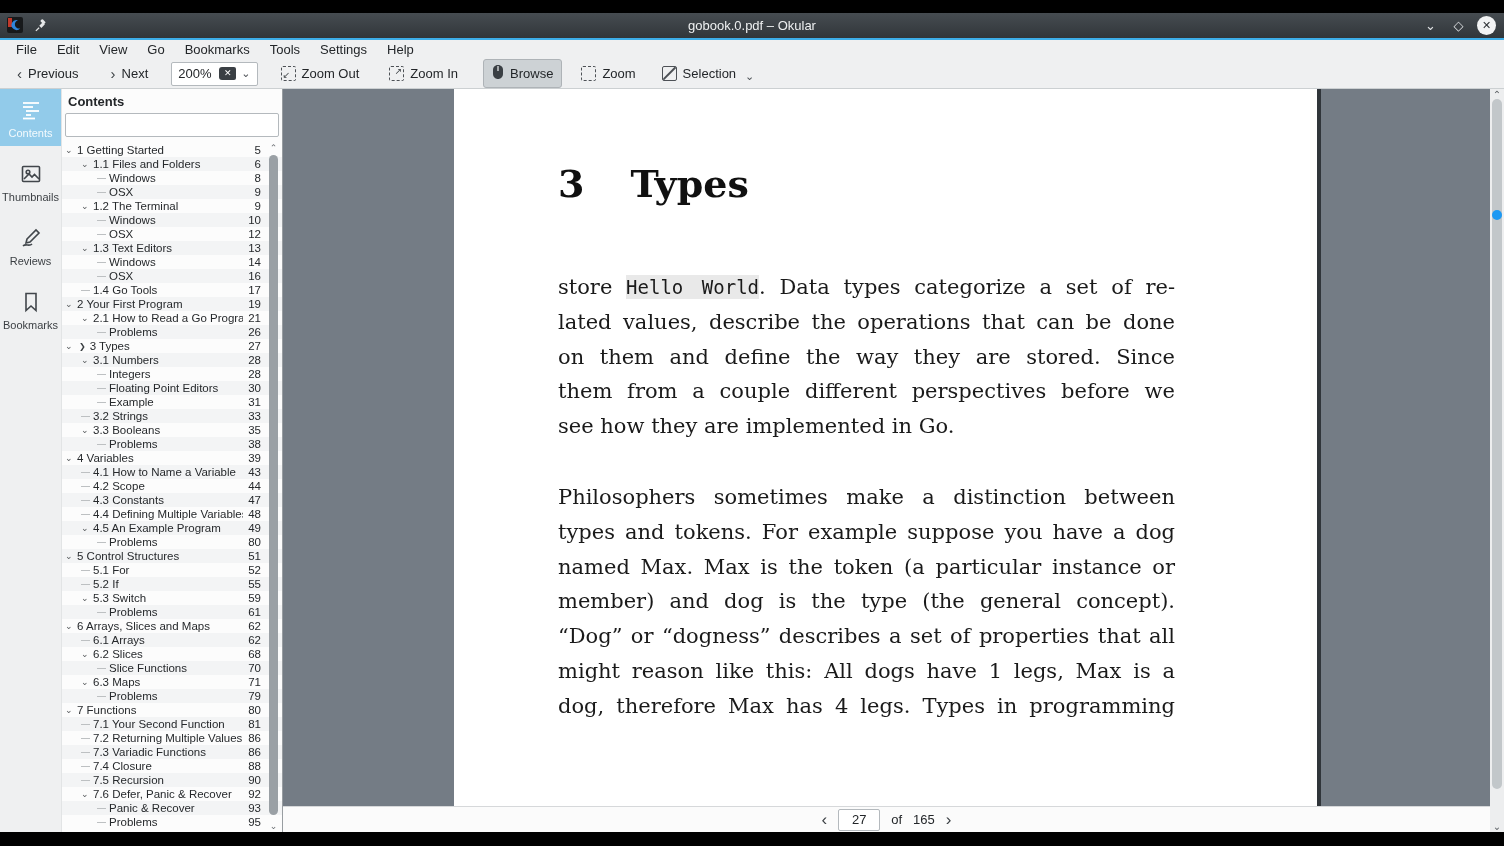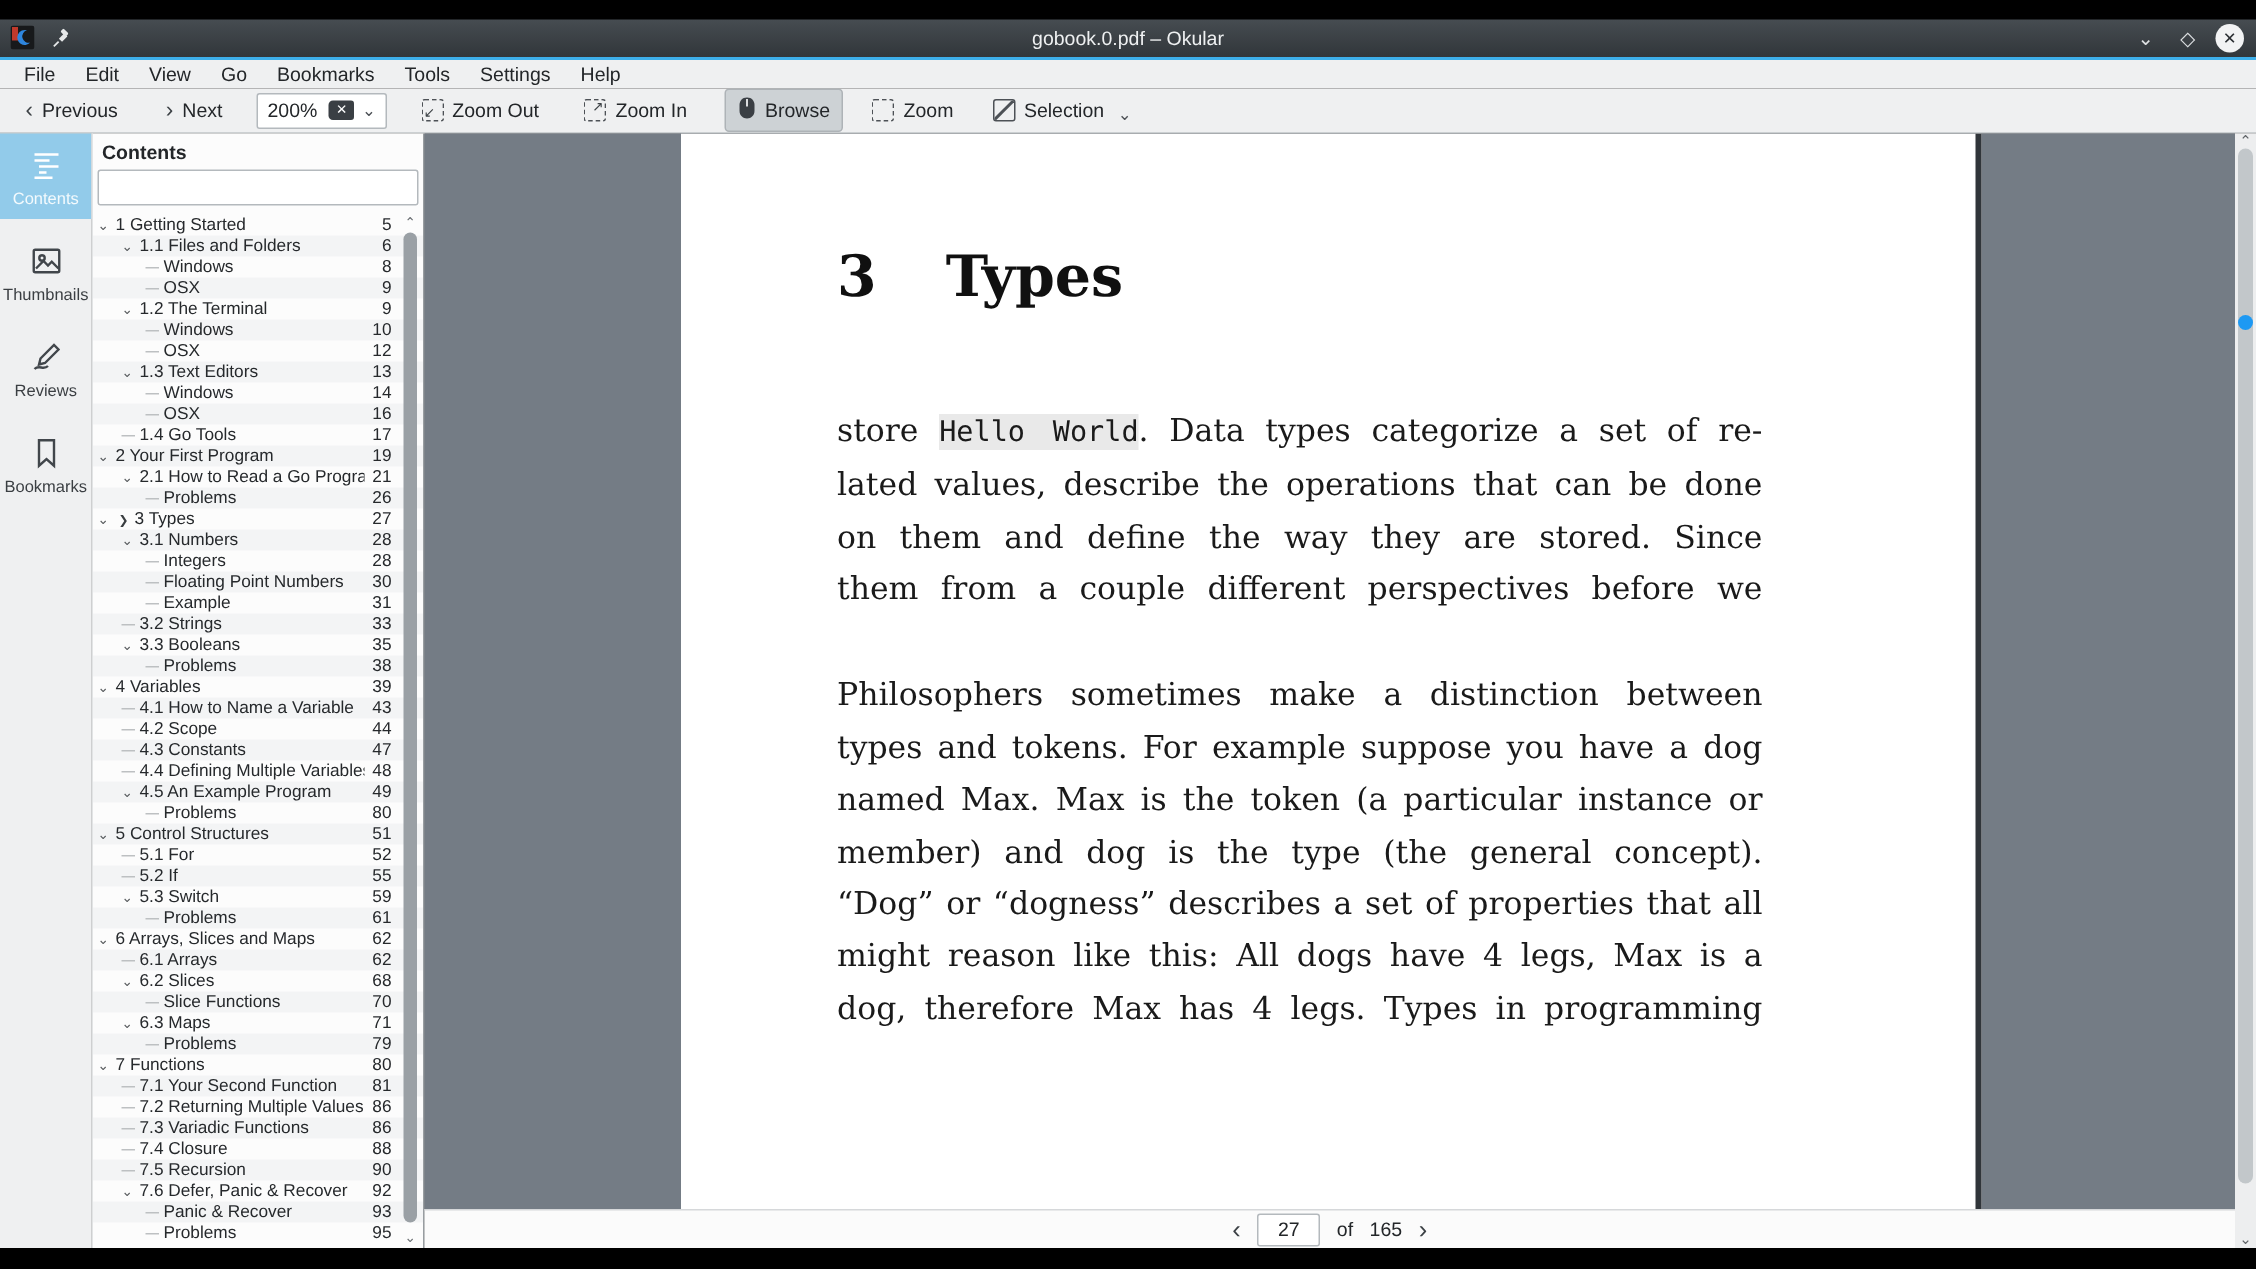--- a/index.html
+++ b/index.html
@@ -335,21 +335,21 @@
       </div>
       <div class="toc-row">
         <span class="toc-indent" style="width: 35px;"></span>
         <span class="toc-dash"></span>
         <span class="toc-label">Integers</span>
         <span class="toc-page">28</span>
       </div>
       <div class="toc-row odd">
         <span class="toc-indent" style="width: 35px;"></span>
         <span class="toc-dash"></span>
-        <span class="toc-label">Floating Point Numbers</span>
+        <span class="toc-label">Floating Point Editors</span>
         <span class="toc-page">30</span>
       </div>
       <div class="toc-row">
         <span class="toc-indent" style="width: 35px;"></span>
         <span class="toc-dash"></span>
         <span class="toc-label">Example</span>
         <span class="toc-page">31</span>
       </div>
       <div class="toc-row odd">
         <span class="toc-indent" style="width: 19px;"></span>
@@ -544,28 +544,29 @@
     <div id="doc-heading">
       <span>3</span>
       <span>Types</span>
     </div>
     <div id="doc-paragraphs">
         <div class="para">
           <div class="doc-line"><span>store </span><span class="code">Hello World</span><span>. Data types categorize a set of re-</span></div>
           <div class="doc-line"><span>lated values, describe the operations that can be done</span></div>
           <div class="doc-line"><span>on them and define the way they are stored. Since</span></div>
           <div class="doc-line"><span>them from a couple different perspectives before we</span></div>
+          <div class="doc-line last"><span>see how they are implemented in Go.</span></div>
         </div>
         <div class="para">
           <div class="doc-line"><span>Philosophers sometimes make a distinction between</span></div>
           <div class="doc-line"><span>types and tokens. For example suppose you have a dog</span></div>
           <div class="doc-line"><span>named Max. Max is the token (a particular instance or</span></div>
           <div class="doc-line"><span>member) and dog is the type (the general concept).</span></div>
           <div class="doc-line"><span>“Dog” or “dogness” describes a set of properties that all</span></div>
-          <div class="doc-line"><span>might reason like this: All dogs have 4 legs, Max is a</span></div>
+          <div class="doc-line"><span>might reason like this: All dogs have 1 legs, Max is a</span></div>
           <div class="doc-line"><span>dog, therefore Max has 4 legs. Types in programming</span></div>
         </div>
       </div>
   </div>
 </div>
 
 <div id="statusbar">
   <button class="nav-chev">‹</button>
   <input id="page-input" value="27" style="">
   <span>of</span>

